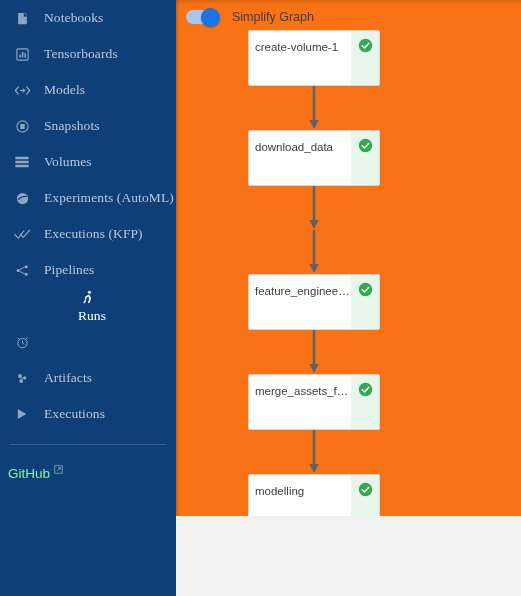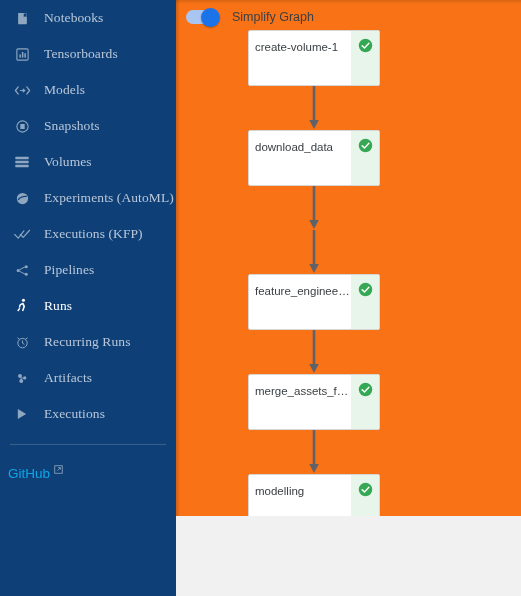--- a/index.html
+++ b/index.html
@@ -33,21 +33,21 @@
   .nav-item {
     height: 36px;
     display: flex;
     align-items: center;
     padding-left: 8px;
     color: #b9c7d9;
     font-size: 13.5px;
     letter-spacing: .1px;
     cursor: pointer;
   }
-  .nav-item.active { color: #ffffff; }
+  .nav-item.active { color: #ffffff; flex-direction: column; }
   .nav-item.active .nav-label { color: #ffffff; }
   .nav-icon {
     width: 28px;
     min-width: 28px;
     height: 20px;
     display: flex;
     align-items: center;
     justify-content: center;
     margin-right: 8px;
     color: #8fa6c0;
@@ -60,21 +60,21 @@
     height: 1px;
     background: #3a6089;
     margin: 12px 10px 10px 10px;
   }
 
   .link-item {
     height: 36px;
     display: flex;
     align-items: center;
     padding-left: 8px;
-    color: #0ea5e9;
+    color: #86efac;
     font-size: 13.5px;
     cursor: pointer;
   }
   .ext-icon {
     display: inline-block;
     margin-left: 4px;
     position: relative;
     top: -4px;
   }
   .ext-icon svg { display: block; }
@@ -299,21 +299,20 @@
 
       <li class="nav-item">
         <span class="nav-icon">
           <svg width="15" height="15" viewBox="0 0 24 24" fill="none" stroke="currentColor" stroke-width="1.6">
               <circle cx="12" cy="13" r="7.5"></circle>
               <polyline points="12,9 12,13 15,15"></polyline>
               <line x1="4" y1="4.5" x2="7.5" y2="7"></line>
               <line x1="20" y1="4.5" x2="16.5" y2="7"></line>
             </svg>
         </span>
-        <span class="nav-label">Recurring Runs</span>
       </li>
 
       <li class="nav-item">
         <span class="nav-icon">
           <svg width="15" height="15" viewBox="0 0 24 24" fill="currentColor">
               <circle cx="8" cy="8" r="3.1"></circle>
               <circle cx="15.5" cy="11" r="2.6"></circle>
               <circle cx="10" cy="16" r="3.1"></circle>
               <path d="M10 10.5l4 1.5M10 11l-0.5 2.5" stroke="currentColor" stroke-width="1.4"></path>
             </svg>

